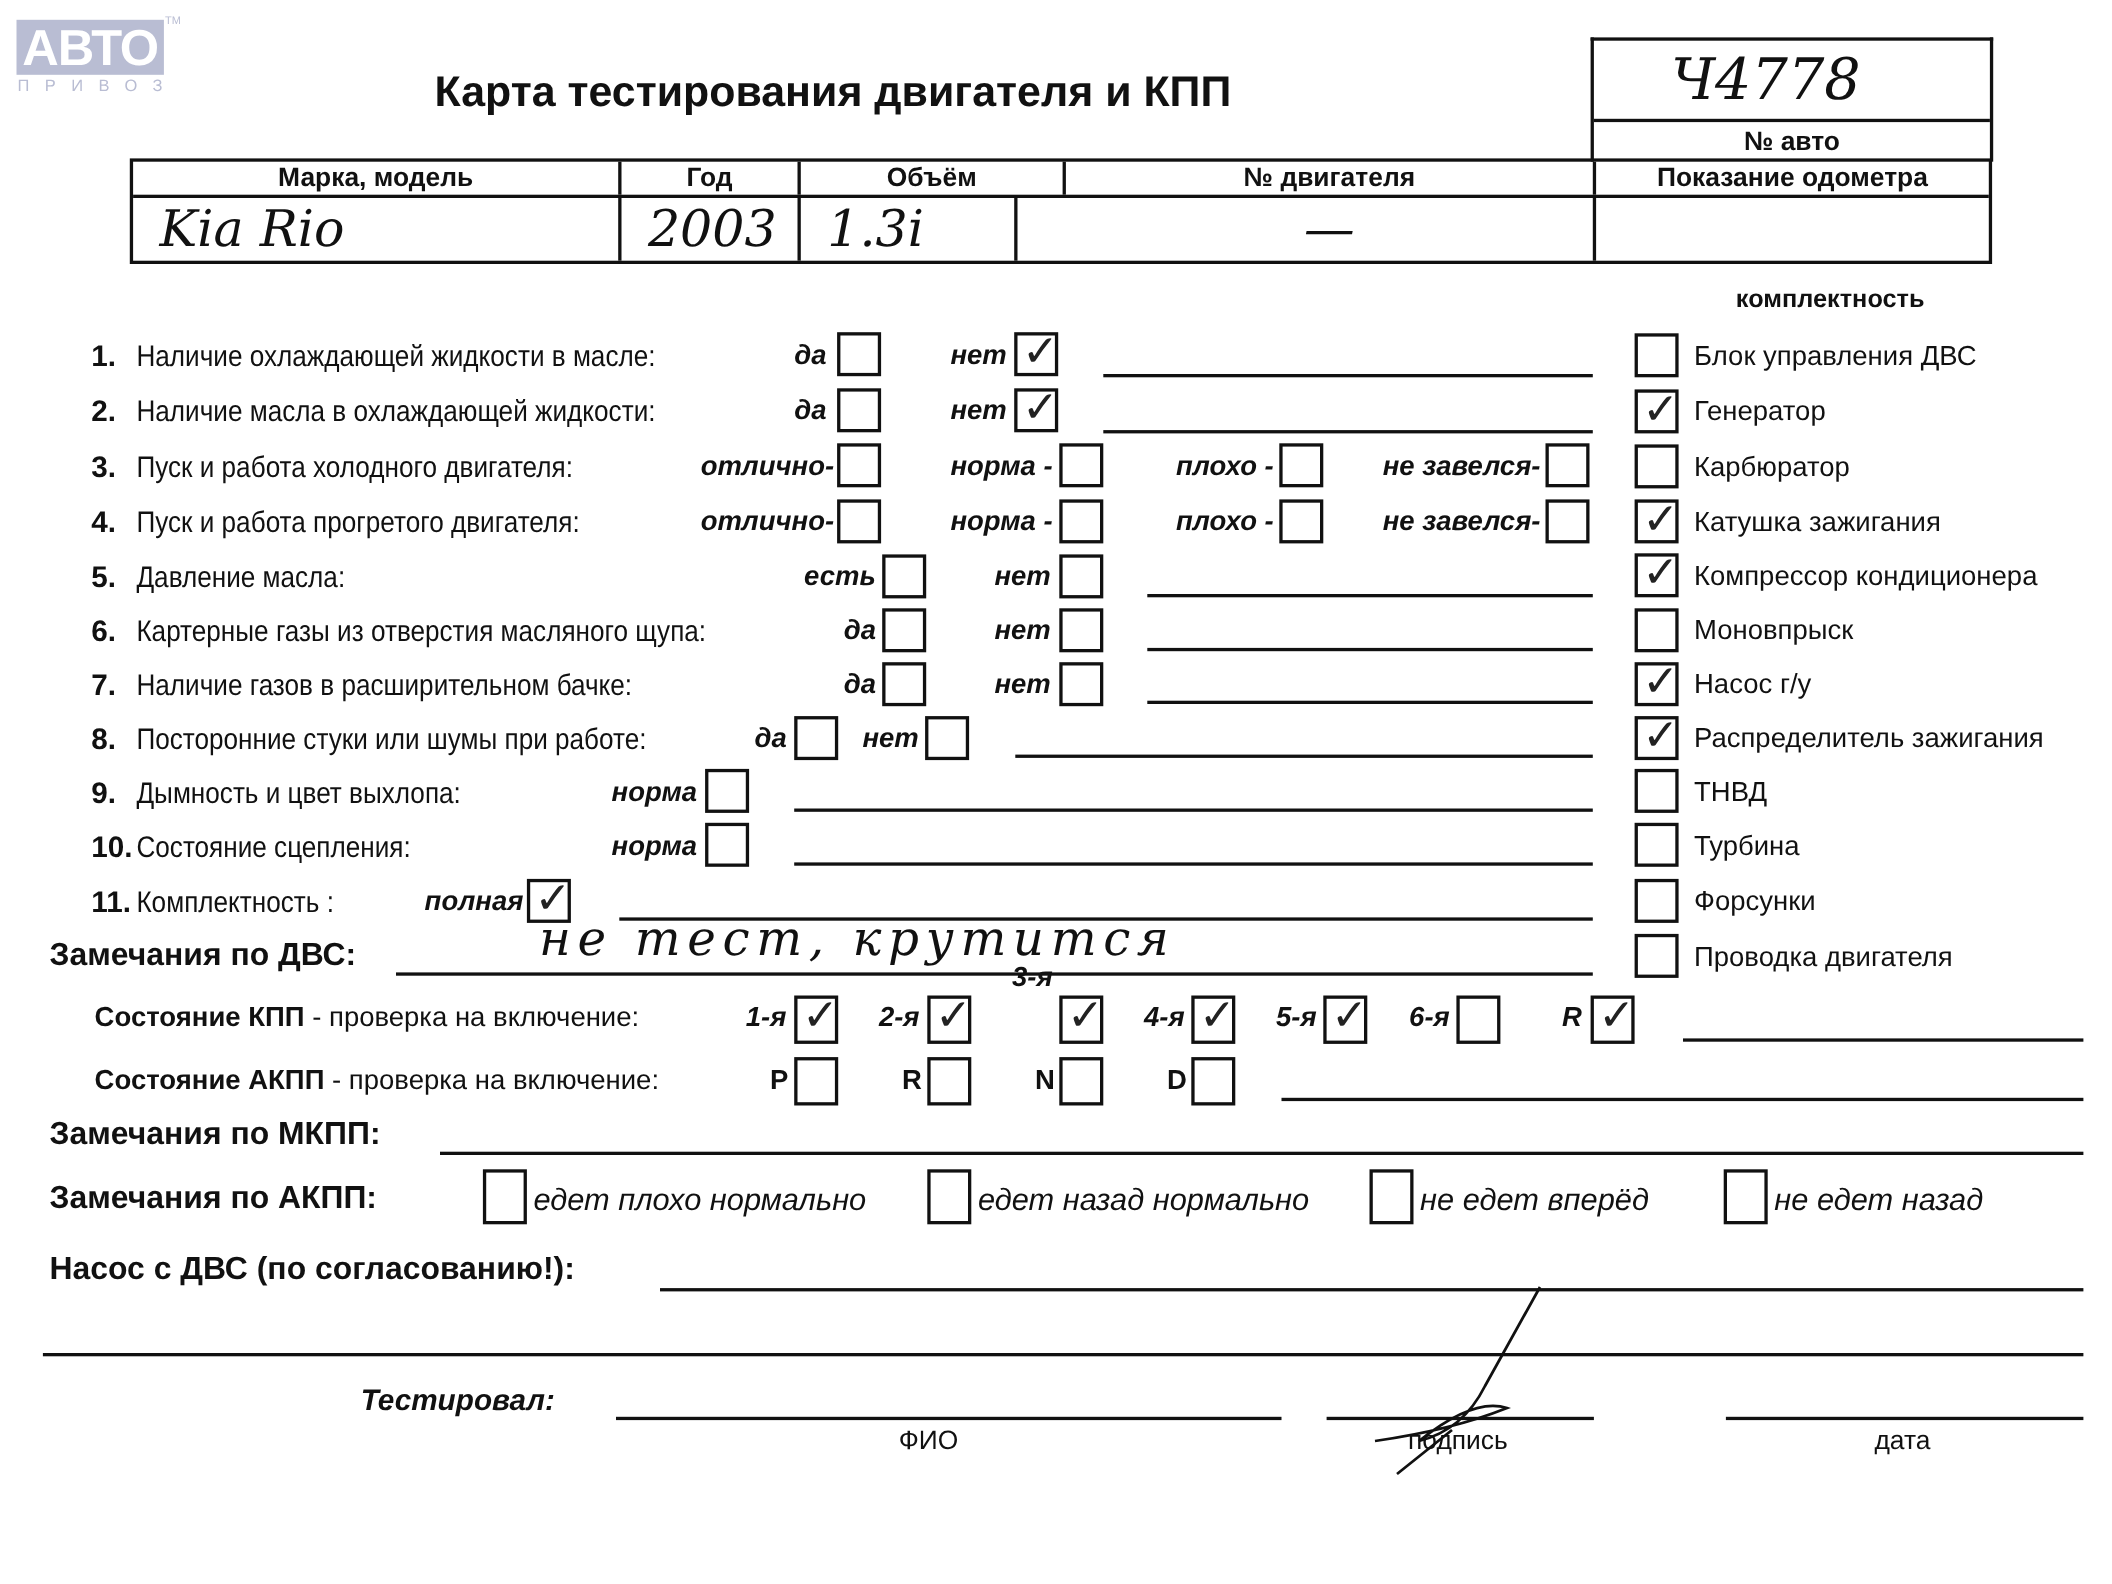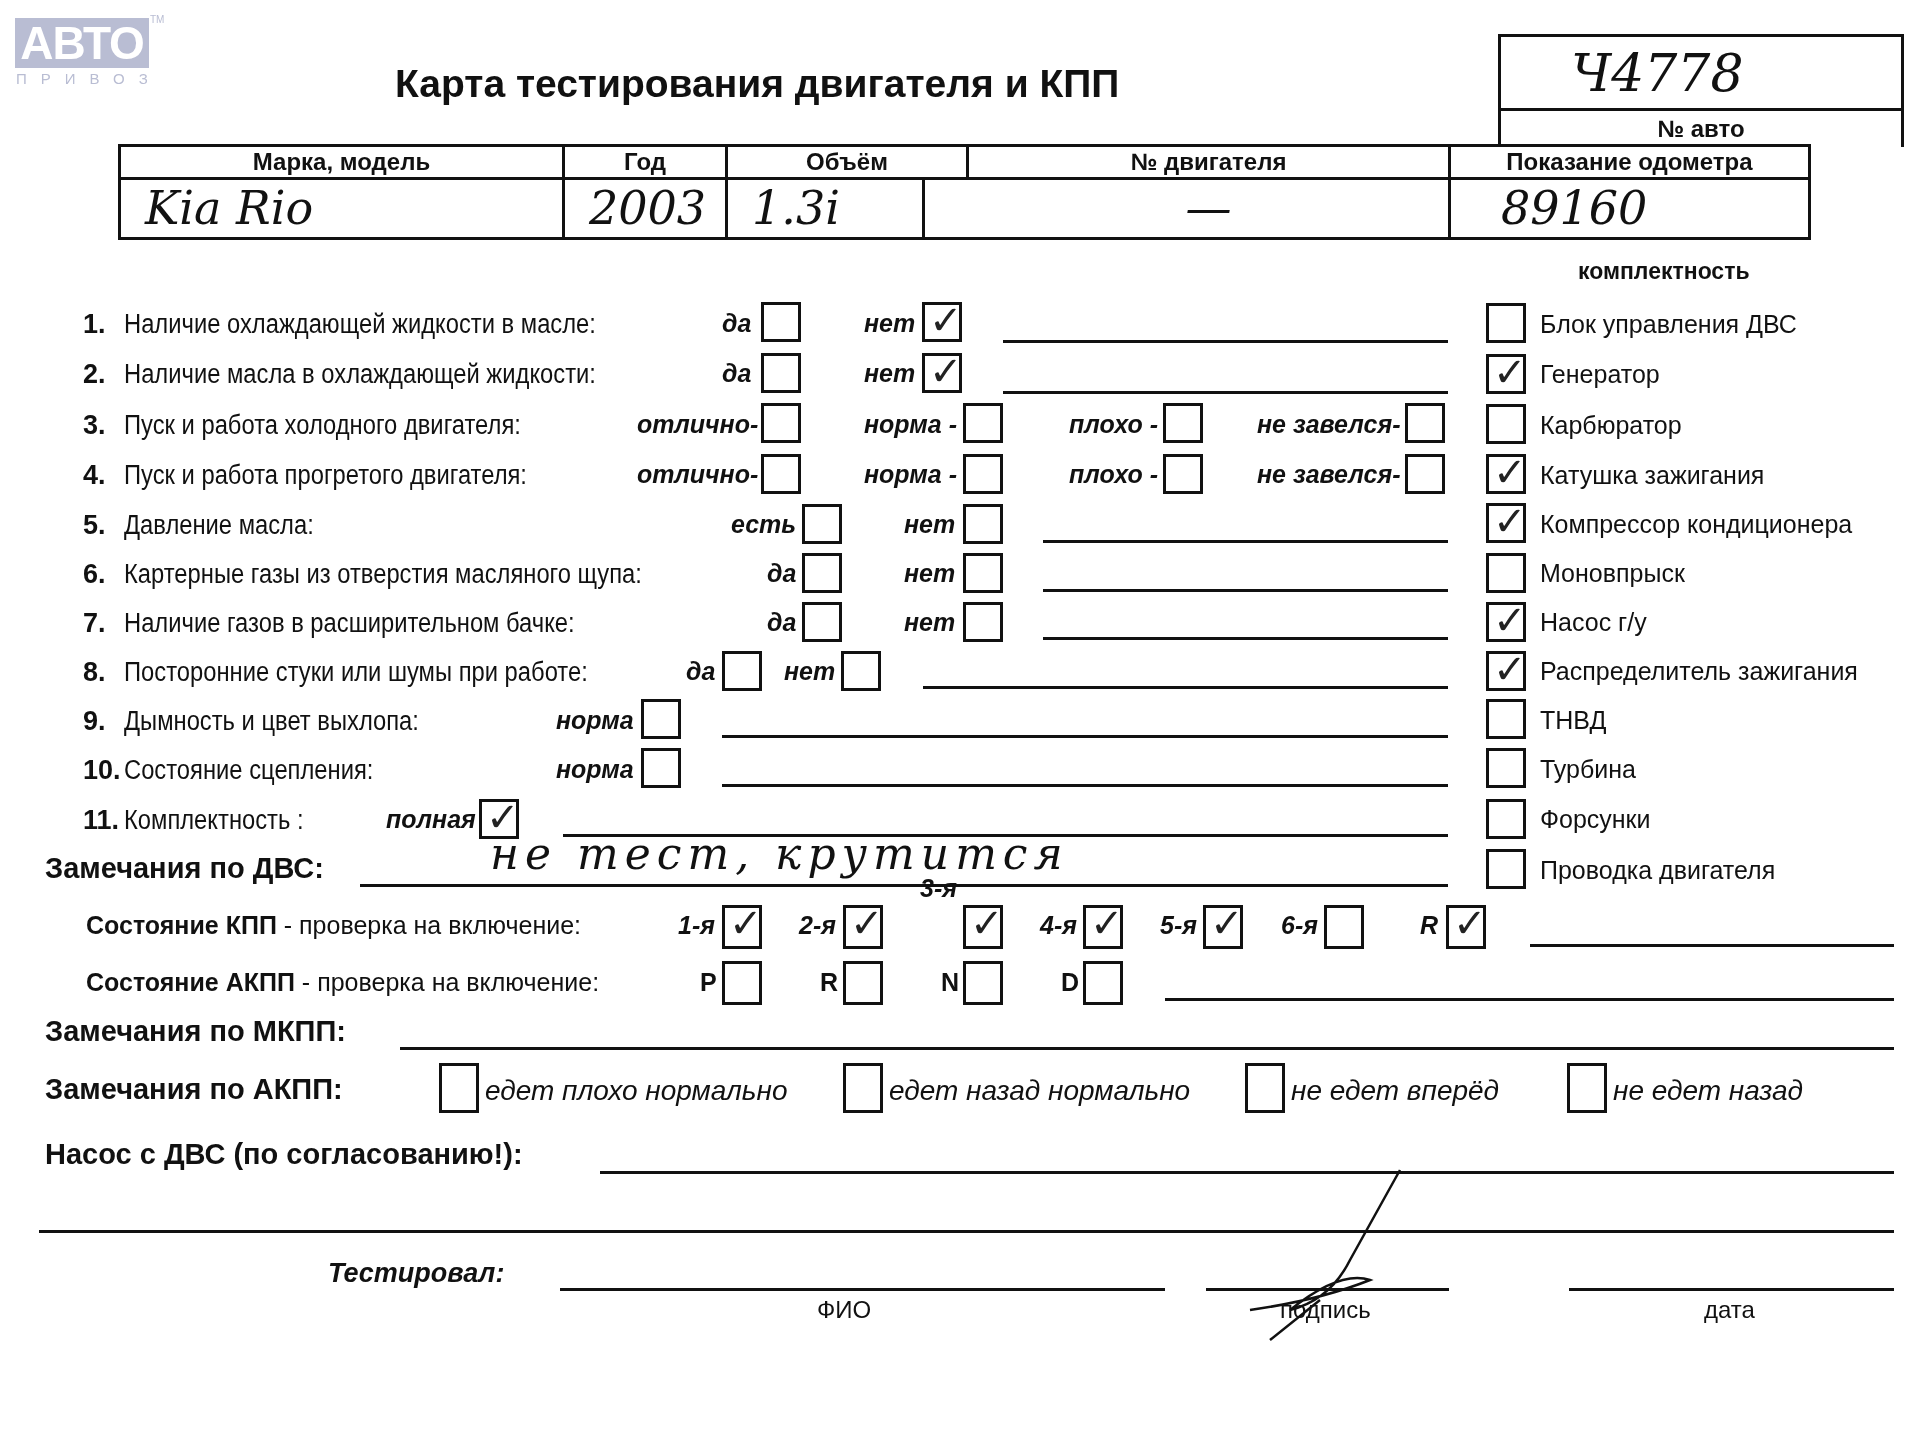--- a/index.html
+++ b/index.html
@@ -6,21 +6,21 @@
   body{width:1920px;height:1440px;position:relative;overflow:hidden;font-family:"Liberation Sans",sans-serif;color:#111;}
   .abs{position:absolute;}
   .logo{left:15px;top:18px;width:134px;height:50px;background:#b9bdd3;color:#fff;font-weight:bold;font-size:46px;line-height:50px;text-align:center;letter-spacing:-1px;}
   .logo-tm{left:150px;top:14px;font-size:10px;color:#b9bdd3;}
   .logo-sub{left:16px;top:70px;font-size:15px;color:#b9bdd3;letter-spacing:14px;}
   .title{left:395px;top:62px;font-size:39px;font-weight:bold;}
   .hdr-table{left:118px;top:144px;width:1693px;height:96px;border:3px solid #111;box-sizing:border-box;}
   .hcell{position:absolute;top:0;height:30px;border-right:3px solid #111;box-sizing:border-box;font-weight:bold;font-size:24px;text-align:center;line-height:30px;}
   .hval{position:absolute;top:33px;height:57px;border-right:3px solid #111;box-sizing:border-box;font-family:"DejaVu Serif",serif;font-style:italic;font-size:46px;line-height:57px;padding-left:24px;}
   .hline{position:absolute;left:0;right:0;top:30px;height:3px;background:#111;}
-  .auto-box{left:1498px;top:34px;width:406px;height:113px;border:3px solid #111;border-bottom:none;box-sizing:border-box;}
+  .auto-box{left:1446px;top:34px;width:366px;height:113px;border:3px solid #111;border-bottom:none;box-sizing:border-box;}
   .auto-val{position:absolute;left:70px;top:0;height:72px;line-height:72px;font-family:"DejaVu Serif",serif;font-style:italic;font-size:52px;}
   .auto-sep{position:absolute;left:0;right:0;top:71px;height:3px;background:#111;}
   .auto-label{position:absolute;left:0;right:0;top:74px;text-align:center;font-weight:bold;font-size:24px;line-height:36px;}
   .komp-title{left:1578px;top:258px;font-weight:bold;font-size:23px;}
   .row-num{font-size:27px;font-weight:bold;}
   .row-text{font-size:27px;transform:scaleX(0.88);transform-origin:left;white-space:nowrap;}
   .opt{font-style:italic;font-weight:bold;font-size:25px;white-space:nowrap;}
   .cb{width:40px;height:40px;border:3px solid #111;box-sizing:border-box;background:#fff;}
   .cb.checked::after{content:"\2713";position:absolute;left:4px;top:-8px;font-size:40px;font-family:"DejaVu Sans",sans-serif;color:#222;}
   .line{height:3px;background:#111;}
@@ -50,21 +50,20 @@
   <div class="hcell" style="left:0;width:444px;">Марка, модель</div>
   <div class="hcell" style="left:444px;width:163px;">Год</div>
   <div class="hcell" style="left:607px;width:241px;">Объём</div>
   <div class="hcell" style="left:848px;width:482px;">№ двигателя</div>
   <div class="hcell" style="left:1330px;width:357px;border-right:none;">Показание одометра</div>
   <div class="hline"></div>
   <div class="hval" style="left:0;width:444px;">Kia Rio</div>
   <div class="hval" style="left:444px;width:163px;">2003</div>
   <div class="hval" style="left:607px;width:197px;">1.3i</div>
   <div class="hval" style="left:848px;width:482px;text-align:center;padding-left:0;">—</div>
-  <div class="hval" style="left:1330px;width:357px;border-right:none;padding-left:50px;">89160</div>
 </div>
 
 <div class="abs komp-title">комплектность</div>
 
 <div class="abs row-num" style="left:83px;top:309px;">1.</div>
 <div class="abs row-text" style="left:124px;top:309px;">Наличие охлаждающей жидкости в масле:</div>
 <div class="abs opt" style="left:722px;top:309px;">да</div>
 <div class="abs cb" style="left:761px;top:302px;"></div>
 <div class="abs opt" style="left:864px;top:309px;">нет</div>
 <div class="abs cb checked" style="left:922px;top:302px;"></div>

